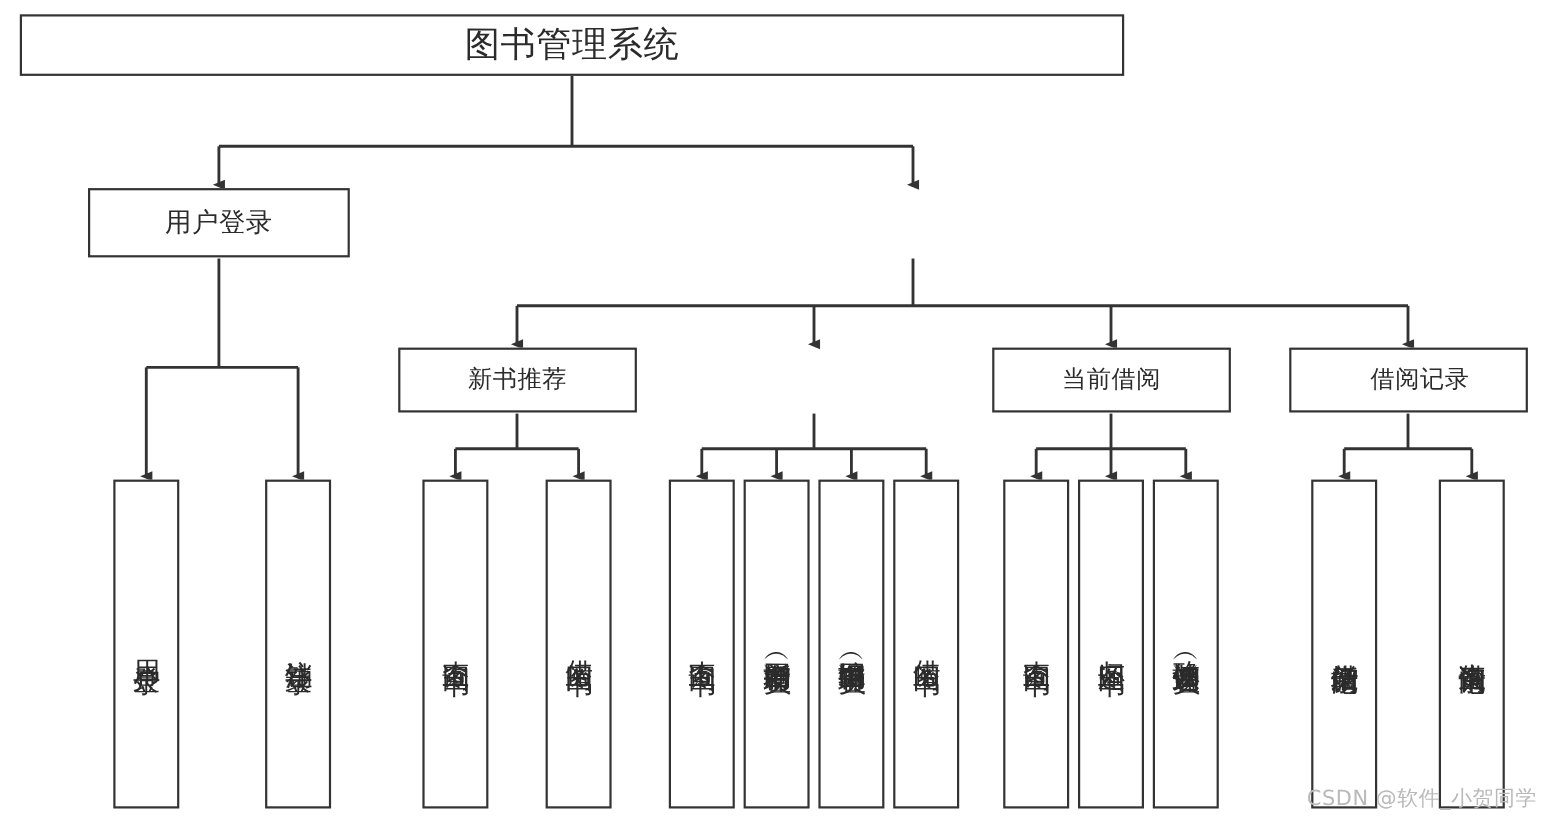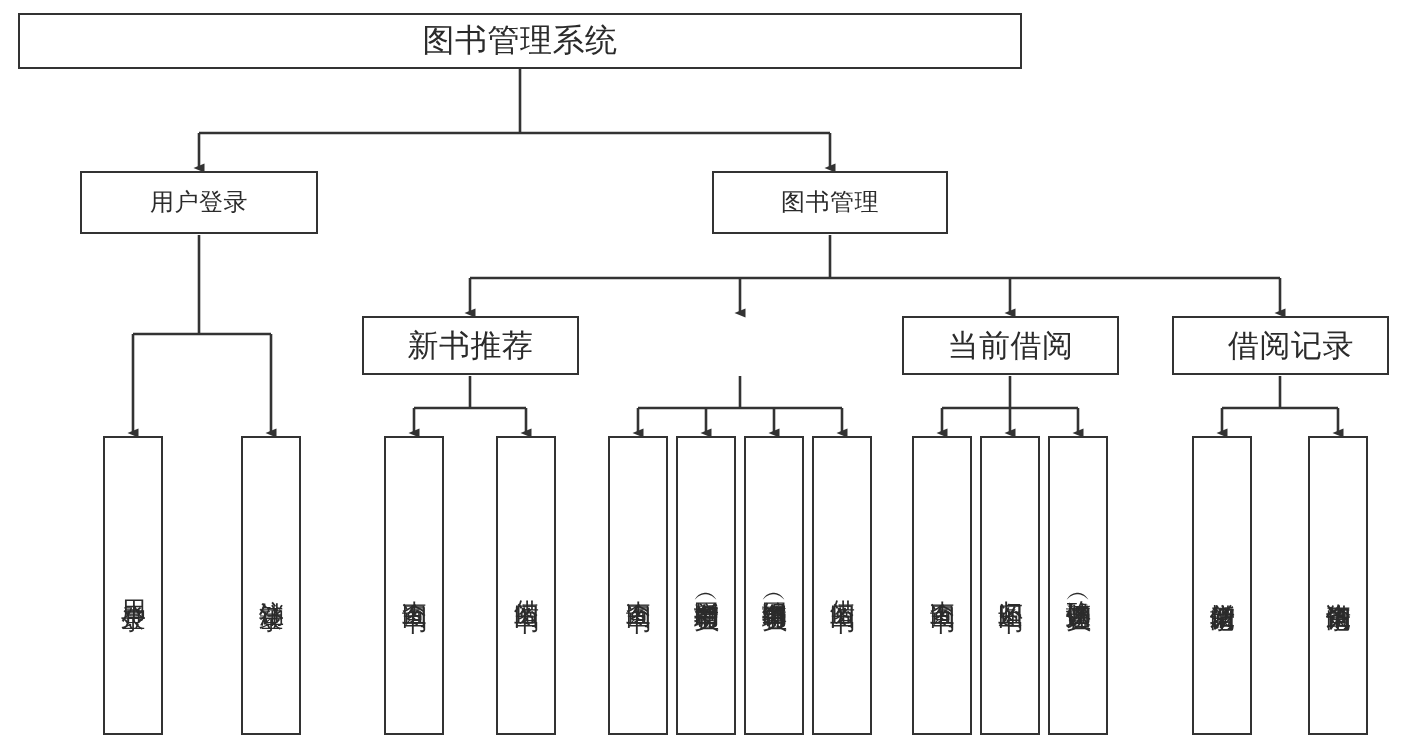--- a/index.html
+++ b/index.html
@@ -39,21 +39,21 @@
   }
   .node .label {
     display: block;
     text-align: center;
     color: #2b2b2b;
     line-height: 1.18;
     letter-spacing: 0.5px;
   }
   .node.root .label { font-size: 32px; }
   .node.l1 .label   { font-size: 24px; }
-  .node.l2 .label   { font-size: 31px; }
+  .node.l2 .label   { font-size: 22px; }
 
   
   .node.leaf {
     align-items: center;
     justify-content: center;
     padding: 4px 0;
   }
   .node.leaf .label {
     writing-mode: vertical-rl;
     text-orientation: upright;
@@ -139,23 +139,20 @@
   </svg>
 
   <div class="node root" style="left:18px; top:13px; width:1004px; height:56px;">
     <span class="label">图书管理系统</span>
   </div>
 
   <div class="node l1" style="left:80px; top:171px; width:238px; height:63px;">
     <span class="label">用户登录</span>
   </div>
 
-  <div class="node l1" style="left:712px; top:171px; width:236px; height:63px;">
-    <span class="label">图书管理</span>
-  </div>
 
   <div class="node l2" style="left:362px; top:316px; width:217px; height:59px;">
     <span class="label">新书推荐</span>
   </div>
 
 
   <div class="node l2" style="left:902px; top:316px; width:217px; height:59px;">
     <span class="label">当前借阅</span>
   </div>
 
@@ -208,14 +205,15 @@
   </div>
 
   <div class="node leaf tall" style="left:1192px; top:436px; width:60px; height:299px;">
     <span class="label">新增借阅记录</span>
   </div>
 
   <div class="node leaf tall" style="left:1308px; top:436px; width:60px; height:299px;">
     <span class="label">查询借阅记录</span>
   </div>
 
+  <div class="watermark">CSDN @软件_小贺同学</div>
 
 </div>
 
 </body></html>

